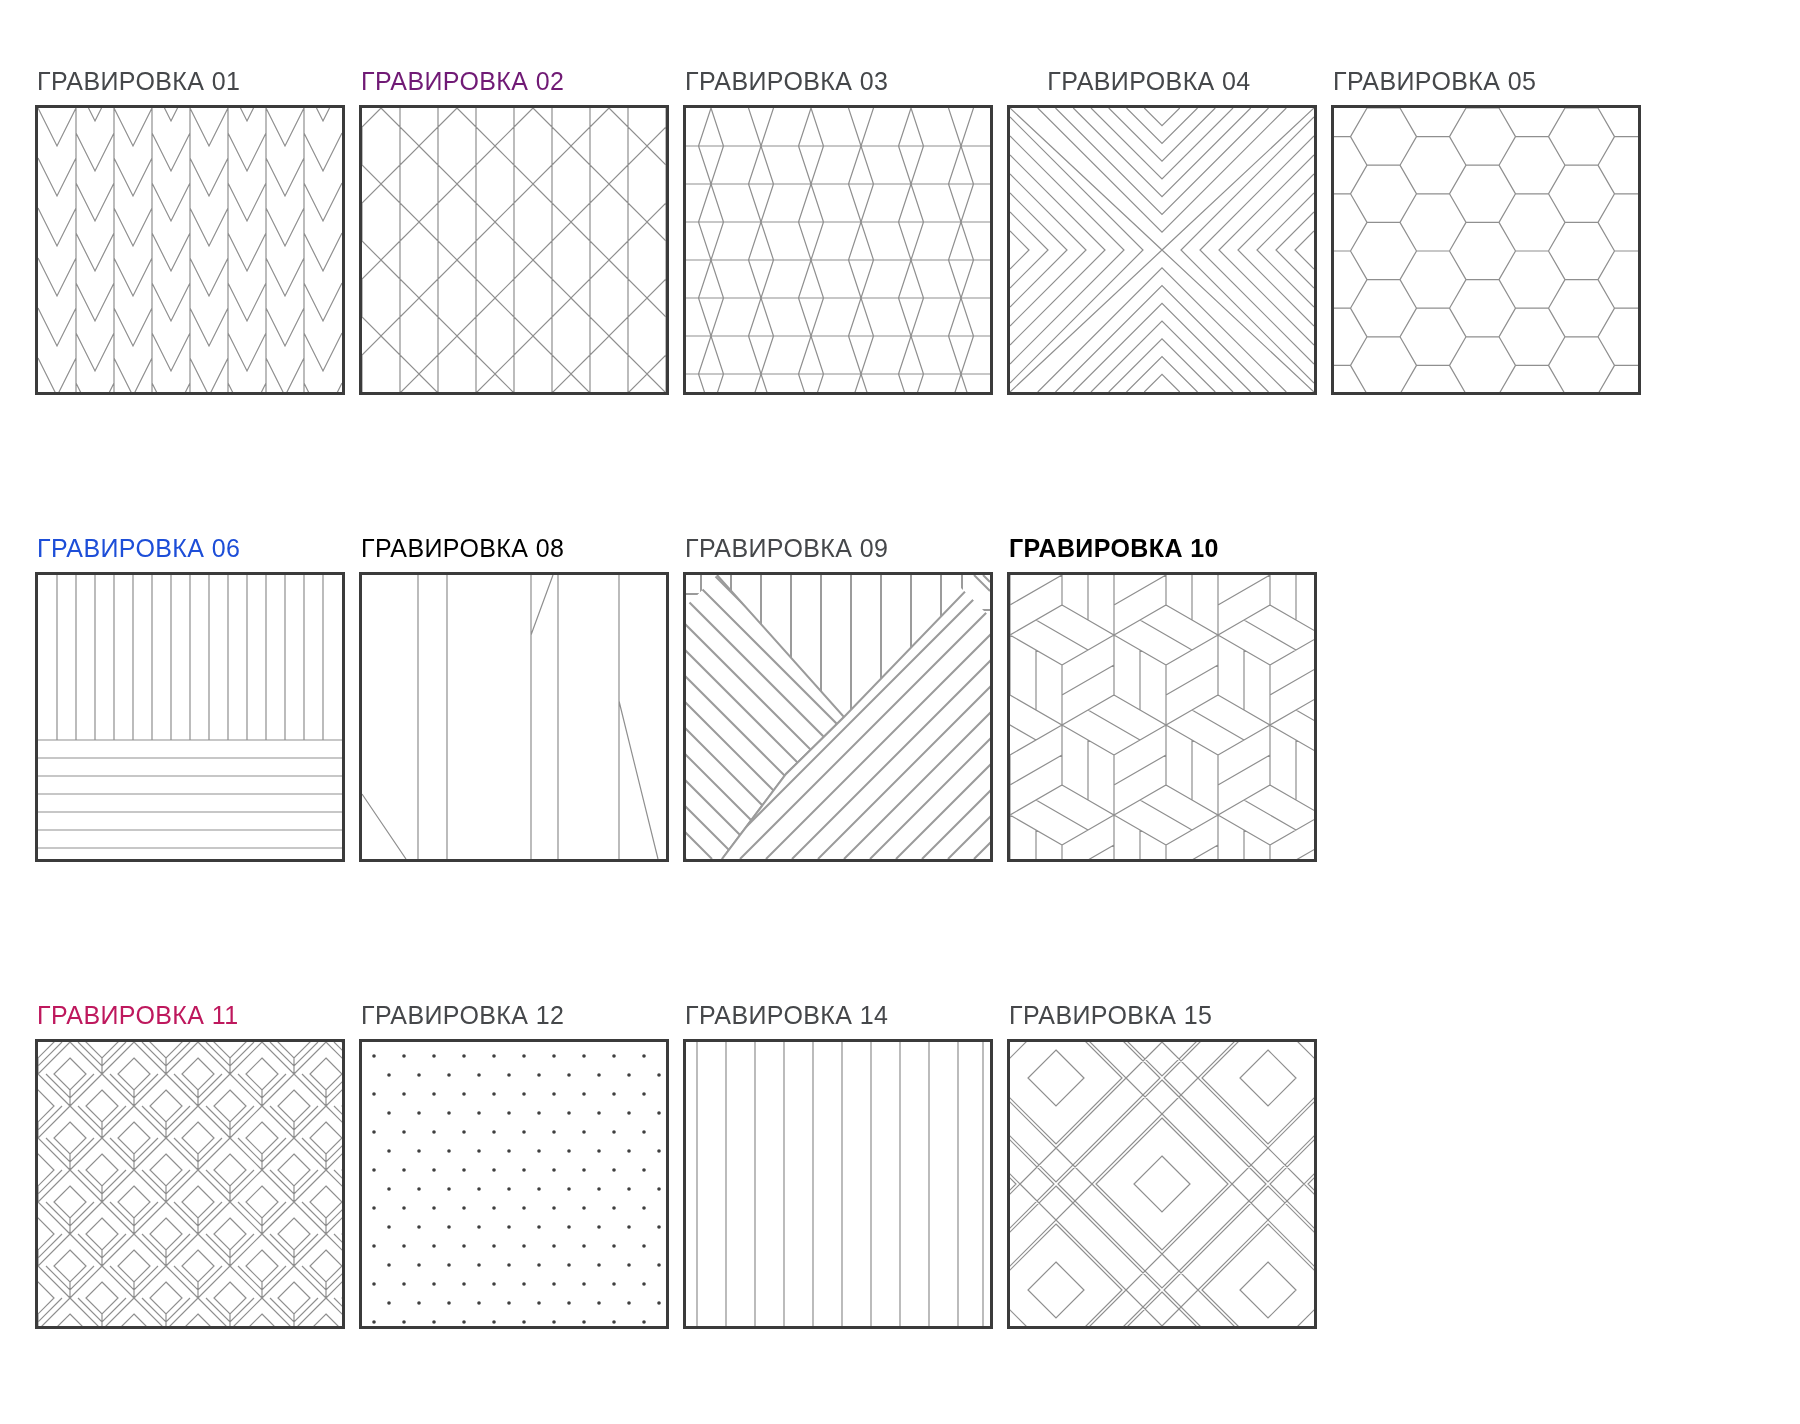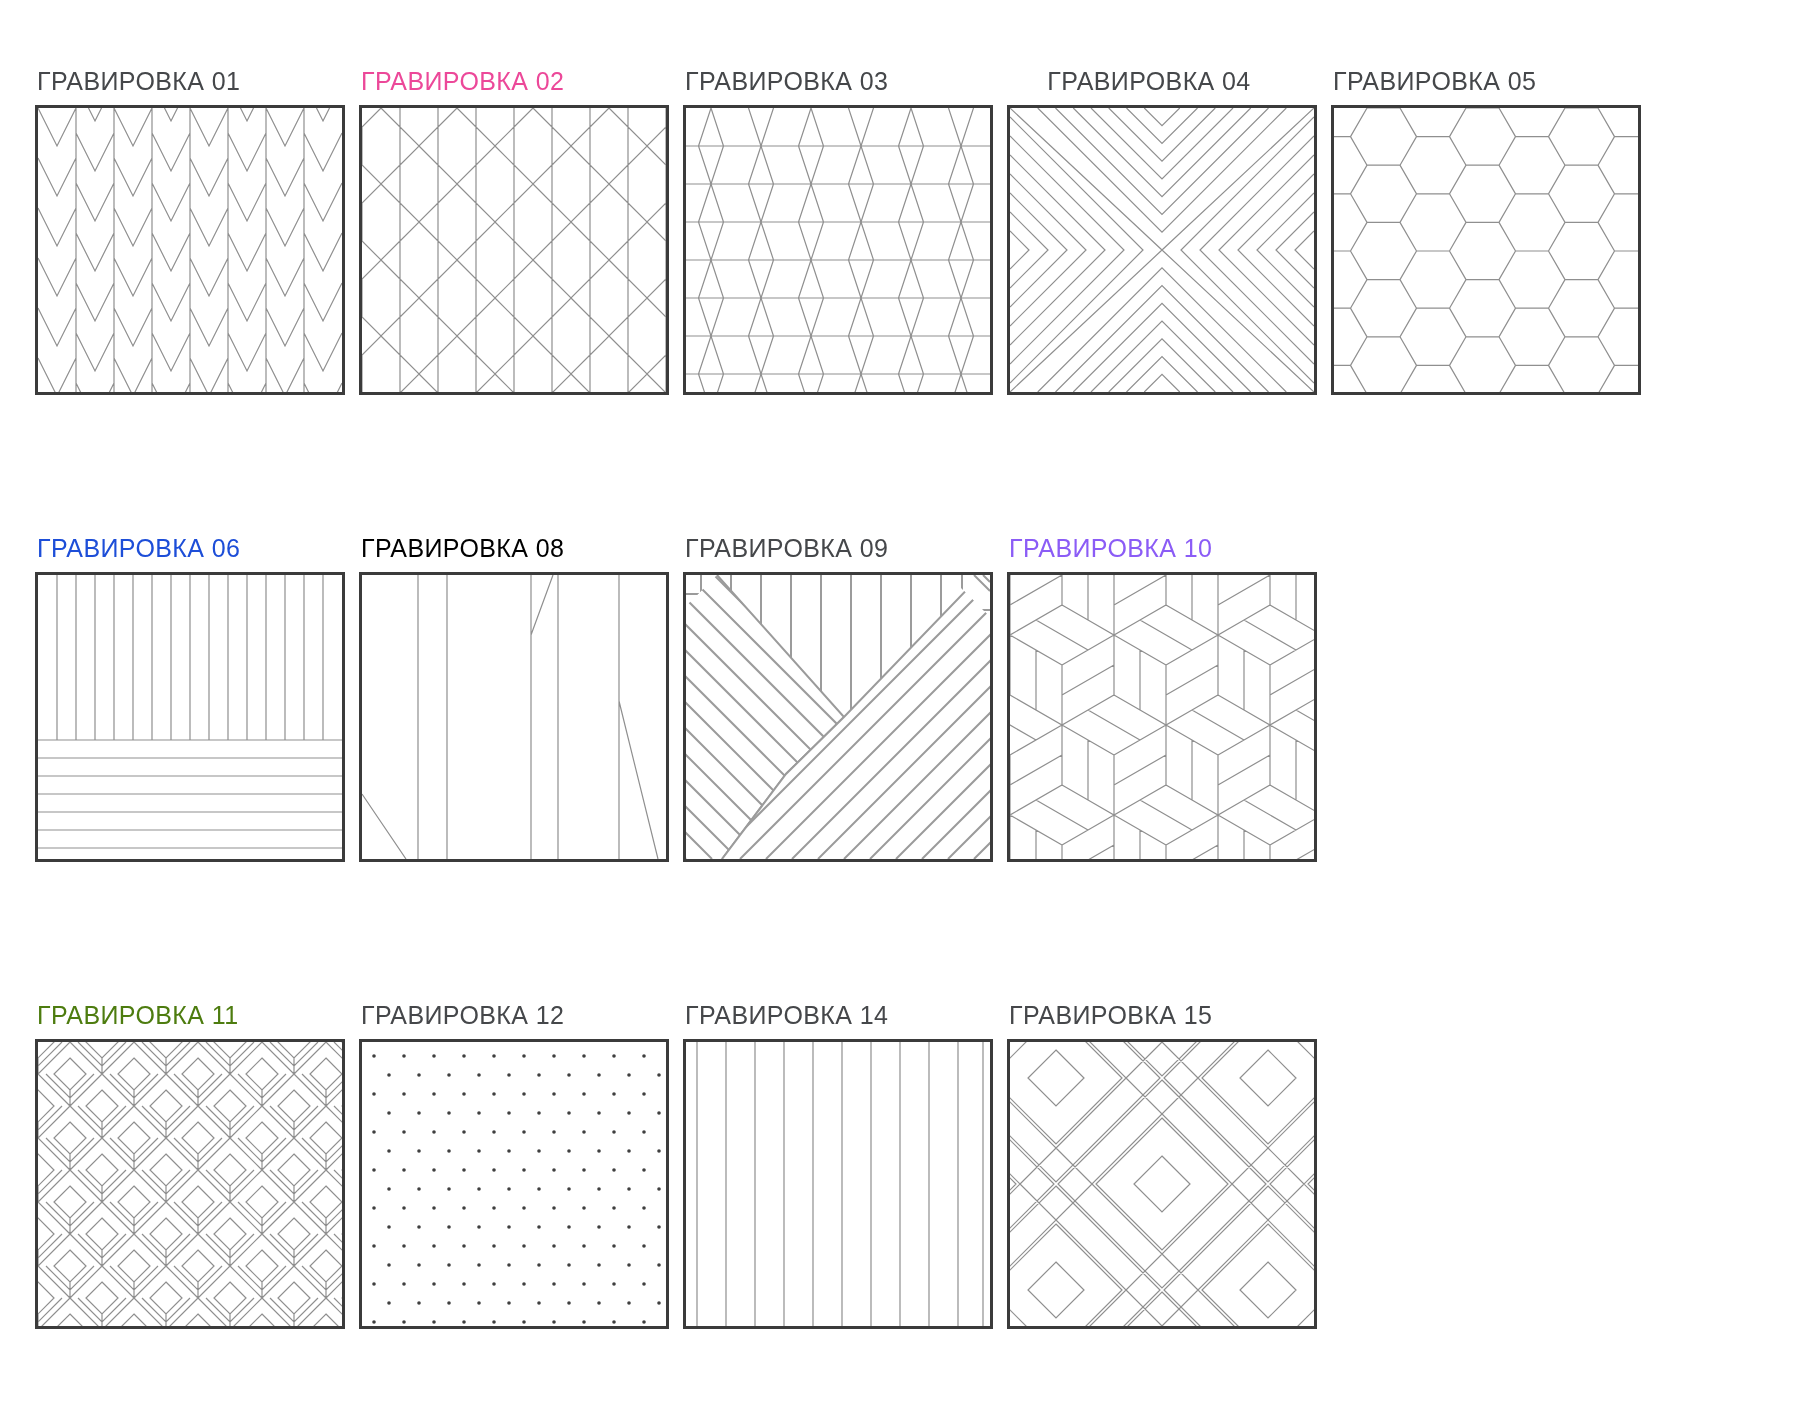--- a/index.html
+++ b/index.html
@@ -18,21 +18,21 @@
     <div class="row">
       <div class="cell">
         <div class="label" style="color: rgb(69, 71, 74);">ГРАВИРОВКА 01</div>
         <div class="box" style="border-color: rgb(59, 59, 59);">
           <svg width="304" height="284" viewBox="0 0 304 284" fill="none">
             <path d="M38 0V284M76 0V284M114 0V284M152 0V284M190 0V284M228 0V284M266 0V284M0 -50L19 -12L38 -50M0 0L19 38L38 0M0 50L19 88L38 50M0 100L19 138L38 100M0 150L19 188L38 150M0 200L19 238L38 200M0 250L19 288L38 250M0 300L19 338L38 300M38 -25L57 13L76 -25M38 25L57 63L76 25M38 75L57 113L76 75M38 125L57 163L76 125M38 175L57 213L76 175M38 225L57 263L76 225M38 275L57 313L76 275M38 325L57 363L76 325M76 -50L95 -12L114 -50M76 0L95 38L114 0M76 50L95 88L114 50M76 100L95 138L114 100M76 150L95 188L114 150M76 200L95 238L114 200M76 250L95 288L114 250M76 300L95 338L114 300M114 -25L133 13L152 -25M114 25L133 63L152 25M114 75L133 113L152 75M114 125L133 163L152 125M114 175L133 213L152 175M114 225L133 263L152 225M114 275L133 313L152 275M114 325L133 363L152 325M152 -50L171 -12L190 -50M152 0L171 38L190 0M152 50L171 88L190 50M152 100L171 138L190 100M152 150L171 188L190 150M152 200L171 238L190 200M152 250L171 288L190 250M152 300L171 338L190 300M190 -25L209 13L228 -25M190 25L209 63L228 25M190 75L209 113L228 75M190 125L209 163L228 125M190 175L209 213L228 175M190 225L209 263L228 225M190 275L209 313L228 275M190 325L209 363L228 325M228 -50L247 -12L266 -50M228 0L247 38L266 0M228 50L247 88L266 50M228 100L247 138L266 100M228 150L247 188L266 150M228 200L247 238L266 200M228 250L247 288L266 250M228 300L247 338L266 300M266 -25L285 13L304 -25M266 25L285 63L304 25M266 75L285 113L304 75M266 125L285 163L304 125M266 175L285 213L304 175M266 225L285 263L304 225M266 275L285 313L304 275M266 325L285 363L304 325" stroke="#8f8f8f" stroke-width="1.2" fill="none"></path>
           </svg>
         </div>
       </div>
       <div class="cell">
-        <div class="label" style="color: #ec4899;">ГРАВИРОВКА 02</div>
+        <div class="label" style="color: #701a75;">ГРАВИРОВКА 02</div>
         <div class="box" style="border-color: rgb(59, 59, 59);">
           <svg width="304" height="284" viewBox="0 0 304 284" fill="none">
             <path d="M19 -76L38 -57V-19L19 0L0 -19V-57ZM19 0L38 19V57L19 76L0 57V19ZM19 76L38 95V133L19 152L0 133V95ZM19 152L38 171V209L19 228L0 209V171ZM19 228L38 247V285L19 304L0 285V247ZM57 -38L76 -19V19L57 38L38 19V-19ZM57 38L76 57V95L57 114L38 95V57ZM57 114L76 133V171L57 190L38 171V133ZM57 190L76 209V247L57 266L38 247V209ZM57 266L76 285V323L57 342L38 323V285ZM95 -76L114 -57V-19L95 0L76 -19V-57ZM95 0L114 19V57L95 76L76 57V19ZM95 76L114 95V133L95 152L76 133V95ZM95 152L114 171V209L95 228L76 209V171ZM95 228L114 247V285L95 304L76 285V247ZM133 -38L152 -19V19L133 38L114 19V-19ZM133 38L152 57V95L133 114L114 95V57ZM133 114L152 133V171L133 190L114 171V133ZM133 190L152 209V247L133 266L114 247V209ZM133 266L152 285V323L133 342L114 323V285ZM171 -76L190 -57V-19L171 0L152 -19V-57ZM171 0L190 19V57L171 76L152 57V19ZM171 76L190 95V133L171 152L152 133V95ZM171 152L190 171V209L171 228L152 209V171ZM171 228L190 247V285L171 304L152 285V247ZM209 -38L228 -19V19L209 38L190 19V-19ZM209 38L228 57V95L209 114L190 95V57ZM209 114L228 133V171L209 190L190 171V133ZM209 190L228 209V247L209 266L190 247V209ZM209 266L228 285V323L209 342L190 323V285ZM247 -76L266 -57V-19L247 0L228 -19V-57ZM247 0L266 19V57L247 76L228 57V19ZM247 76L266 95V133L247 152L228 133V95ZM247 152L266 171V209L247 228L228 209V171ZM247 228L266 247V285L247 304L228 285V247ZM285 -38L304 -19V19L285 38L266 19V-19ZM285 38L304 57V95L285 114L266 95V57ZM285 114L304 133V171L285 190L266 171V133ZM285 190L304 209V247L285 266L266 247V209ZM285 266L304 285V323L285 342L266 323V285ZM323 -76L342 -57V-19L323 0L304 -19V-57ZM323 0L342 19V57L323 76L304 57V19ZM323 76L342 95V133L323 152L304 133V95ZM323 152L342 171V209L323 228L304 209V171ZM323 228L342 247V285L323 304L304 285V247Z" stroke="#8f8f8f" stroke-width="1.2" fill="none"></path>
           </svg>
         </div>
       </div>
       <div class="cell">
         <div class="label" style="color: rgb(69, 71, 74);">ГРАВИРОВКА 03</div>
         <div class="box" style="border-color: rgb(59, 59, 59);">
           <svg width="304" height="284" viewBox="0 0 304 284" fill="none">
@@ -99,31 +99,31 @@
             </g>
     <path d="M295 0L158 142L100 199L36 284" stroke="#9b9b9b" stroke-width="2" fill="none"></path>
     <g clip-path="url(#cp-tr)">
               <polygon points="262,0 304,0 304,42" fill="#ffffff"></polygon>
       <path d="M276 0V35M276 35H304M288 0L304 16M297 0L304 7" stroke="#9b9b9b" stroke-width="2" fill="none"></path>
             </g>
           </svg>
         </div>
       </div>
       <div class="cell">
-        <div class="label" style="color: #8b5cf6;">ГРАВИРОВКА 10</div>
+        <div class="label" style="color: #000000; font-weight: bold;">ГРАВИРОВКА 10</div>
         <div class="box" style="border-color: rgb(59, 59, 59);">
           <svg width="304" height="284" viewBox="0 0 304 284" fill="none">
             <path d="M-52 -150L0 -120V-60L-52 -30L-104 -60V-120ZM-52 -90L0 -120M-52 -90L-52 -30M-52 -90L-104 -120M0 -90L-52 -60M-78 -45L-78 -105M-78 -135L-26 -105M52 -150L104 -120V-60L52 -30L0 -60V-120ZM52 -90L104 -120M52 -90L52 -30M52 -90L0 -120M104 -90L52 -60M26 -45L26 -105M26 -135L78 -105M156 -150L208 -120V-60L156 -30L104 -60V-120ZM156 -90L208 -120M156 -90L156 -30M156 -90L104 -120M208 -90L156 -60M130 -45L130 -105M130 -135L182 -105M260 -150L312 -120V-60L260 -30L208 -60V-120ZM260 -90L312 -120M260 -90L260 -30M260 -90L208 -120M312 -90L260 -60M234 -45L234 -105M234 -135L286 -105M364 -150L416 -120V-60L364 -30L312 -60V-120ZM364 -90L416 -120M364 -90L364 -30M364 -90L312 -120M416 -90L364 -60M338 -45L338 -105M338 -135L390 -105M468 -150L520 -120V-60L468 -30L416 -60V-120ZM468 -90L520 -120M468 -90L468 -30M468 -90L416 -120M520 -90L468 -60M442 -45L442 -105M442 -135L494 -105M-104 -60L-52 -30V30L-104 60L-156 30V-30ZM-104 0L-52 -30M-104 0L-104 60M-104 0L-156 -30M-52 0L-104 30M-130 45L-130 -15M-130 -45L-78 -15M0 -60L52 -30V30L0 60L-52 30V-30ZM0 0L52 -30M0 0L0 60M0 0L-52 -30M52 0L0 30M-26 45L-26 -15M-26 -45L26 -15M104 -60L156 -30V30L104 60L52 30V-30ZM104 0L156 -30M104 0L104 60M104 0L52 -30M156 0L104 30M78 45L78 -15M78 -45L130 -15M208 -60L260 -30V30L208 60L156 30V-30ZM208 0L260 -30M208 0L208 60M208 0L156 -30M260 0L208 30M182 45L182 -15M182 -45L234 -15M312 -60L364 -30V30L312 60L260 30V-30ZM312 0L364 -30M312 0L312 60M312 0L260 -30M364 0L312 30M286 45L286 -15M286 -45L338 -15M416 -60L468 -30V30L416 60L364 30V-30ZM416 0L468 -30M416 0L416 60M416 0L364 -30M468 0L416 30M390 45L390 -15M390 -45L442 -15M-52 30L0 60V120L-52 150L-104 120V60ZM-52 90L0 60M-52 90L-52 150M-52 90L-104 60M0 90L-52 120M-78 135L-78 75M-78 45L-26 75M52 30L104 60V120L52 150L0 120V60ZM52 90L104 60M52 90L52 150M52 90L0 60M104 90L52 120M26 135L26 75M26 45L78 75M156 30L208 60V120L156 150L104 120V60ZM156 90L208 60M156 90L156 150M156 90L104 60M208 90L156 120M130 135L130 75M130 45L182 75M260 30L312 60V120L260 150L208 120V60ZM260 90L312 60M260 90L260 150M260 90L208 60M312 90L260 120M234 135L234 75M234 45L286 75M364 30L416 60V120L364 150L312 120V60ZM364 90L416 60M364 90L364 150M364 90L312 60M416 90L364 120M338 135L338 75M338 45L390 75M468 30L520 60V120L468 150L416 120V60ZM468 90L520 60M468 90L468 150M468 90L416 60M520 90L468 120M442 135L442 75M442 45L494 75M-104 120L-52 150V210L-104 240L-156 210V150ZM-104 180L-52 150M-104 180L-104 240M-104 180L-156 150M-52 180L-104 210M-130 225L-130 165M-130 135L-78 165M0 120L52 150V210L0 240L-52 210V150ZM0 180L52 150M0 180L0 240M0 180L-52 150M52 180L0 210M-26 225L-26 165M-26 135L26 165M104 120L156 150V210L104 240L52 210V150ZM104 180L156 150M104 180L104 240M104 180L52 150M156 180L104 210M78 225L78 165M78 135L130 165M208 120L260 150V210L208 240L156 210V150ZM208 180L260 150M208 180L208 240M208 180L156 150M260 180L208 210M182 225L182 165M182 135L234 165M312 120L364 150V210L312 240L260 210V150ZM312 180L364 150M312 180L312 240M312 180L260 150M364 180L312 210M286 225L286 165M286 135L338 165M416 120L468 150V210L416 240L364 210V150ZM416 180L468 150M416 180L416 240M416 180L364 150M468 180L416 210M390 225L390 165M390 135L442 165M-52 210L0 240V300L-52 330L-104 300V240ZM-52 270L0 240M-52 270L-52 330M-52 270L-104 240M0 270L-52 300M-78 315L-78 255M-78 225L-26 255M52 210L104 240V300L52 330L0 300V240ZM52 270L104 240M52 270L52 330M52 270L0 240M104 270L52 300M26 315L26 255M26 225L78 255M156 210L208 240V300L156 330L104 300V240ZM156 270L208 240M156 270L156 330M156 270L104 240M208 270L156 300M130 315L130 255M130 225L182 255M260 210L312 240V300L260 330L208 300V240ZM260 270L312 240M260 270L260 330M260 270L208 240M312 270L260 300M234 315L234 255M234 225L286 255M364 210L416 240V300L364 330L312 300V240ZM364 270L416 240M364 270L364 330M364 270L312 240M416 270L364 300M338 315L338 255M338 225L390 255M468 210L520 240V300L468 330L416 300V240ZM468 270L520 240M468 270L468 330M468 270L416 240M520 270L468 300M442 315L442 255M442 225L494 255M-104 300L-52 330V390L-104 420L-156 390V330ZM-104 360L-52 330M-104 360L-104 420M-104 360L-156 330M-52 360L-104 390M-130 405L-130 345M-130 315L-78 345M0 300L52 330V390L0 420L-52 390V330ZM0 360L52 330M0 360L0 420M0 360L-52 330M52 360L0 390M-26 405L-26 345M-26 315L26 345M104 300L156 330V390L104 420L52 390V330ZM104 360L156 330M104 360L104 420M104 360L52 330M156 360L104 390M78 405L78 345M78 315L130 345M208 300L260 330V390L208 420L156 390V330ZM208 360L260 330M208 360L208 420M208 360L156 330M260 360L208 390M182 405L182 345M182 315L234 345M312 300L364 330V390L312 420L260 390V330ZM312 360L364 330M312 360L312 420M312 360L260 330M364 360L312 390M286 405L286 345M286 315L338 345M416 300L468 330V390L416 420L364 390V330ZM416 360L468 330M416 360L416 420M416 360L364 330M468 360L416 390M390 405L390 345M390 315L442 345" stroke="#8f8f8f" stroke-width="1.2" fill="none"></path>
           </svg>
         </div>
       </div>
     </div>
     <div class="row">
       <div class="cell">
-        <div class="label" style="color: #4d7c0f;">ГРАВИРОВКА 11</div>
+        <div class="label" style="color: #be185d;">ГРАВИРОВКА 11</div>
         <div class="box" style="border-color: rgb(59, 59, 59);">
           <svg width="304" height="284" viewBox="0 0 304 284" fill="none">
             <path d="M0 -32L32 0L0 32L-32 0ZM0 -16L16 0L0 16L-16 0ZM-24 0L0 24L24 0M0 16V32M0 32L32 64L0 96L-32 64ZM0 48L16 64L0 80L-16 64ZM-24 64L0 88L24 64M0 80V96M0 96L32 128L0 160L-32 128ZM0 112L16 128L0 144L-16 128ZM-24 128L0 152L24 128M0 144V160M0 160L32 192L0 224L-32 192ZM0 176L16 192L0 208L-16 192ZM-24 192L0 216L24 192M0 208V224M0 224L32 256L0 288L-32 256ZM0 240L16 256L0 272L-16 256ZM-24 256L0 280L24 256M0 272V288M32 0L64 32L32 64L0 32ZM32 16L48 32L32 48L16 32ZM8 32L32 56L56 32M32 48V64M32 64L64 96L32 128L0 96ZM32 80L48 96L32 112L16 96ZM8 96L32 120L56 96M32 112V128M32 128L64 160L32 192L0 160ZM32 144L48 160L32 176L16 160ZM8 160L32 184L56 160M32 176V192M32 192L64 224L32 256L0 224ZM32 208L48 224L32 240L16 224ZM8 224L32 248L56 224M32 240V256M32 256L64 288L32 320L0 288ZM32 272L48 288L32 304L16 288ZM8 288L32 312L56 288M32 304V320M64 -32L96 0L64 32L32 0ZM64 -16L80 0L64 16L48 0ZM40 0L64 24L88 0M64 16V32M64 32L96 64L64 96L32 64ZM64 48L80 64L64 80L48 64ZM40 64L64 88L88 64M64 80V96M64 96L96 128L64 160L32 128ZM64 112L80 128L64 144L48 128ZM40 128L64 152L88 128M64 144V160M64 160L96 192L64 224L32 192ZM64 176L80 192L64 208L48 192ZM40 192L64 216L88 192M64 208V224M64 224L96 256L64 288L32 256ZM64 240L80 256L64 272L48 256ZM40 256L64 280L88 256M64 272V288M96 0L128 32L96 64L64 32ZM96 16L112 32L96 48L80 32ZM72 32L96 56L120 32M96 48V64M96 64L128 96L96 128L64 96ZM96 80L112 96L96 112L80 96ZM72 96L96 120L120 96M96 112V128M96 128L128 160L96 192L64 160ZM96 144L112 160L96 176L80 160ZM72 160L96 184L120 160M96 176V192M96 192L128 224L96 256L64 224ZM96 208L112 224L96 240L80 224ZM72 224L96 248L120 224M96 240V256M96 256L128 288L96 320L64 288ZM96 272L112 288L96 304L80 288ZM72 288L96 312L120 288M96 304V320M128 -32L160 0L128 32L96 0ZM128 -16L144 0L128 16L112 0ZM104 0L128 24L152 0M128 16V32M128 32L160 64L128 96L96 64ZM128 48L144 64L128 80L112 64ZM104 64L128 88L152 64M128 80V96M128 96L160 128L128 160L96 128ZM128 112L144 128L128 144L112 128ZM104 128L128 152L152 128M128 144V160M128 160L160 192L128 224L96 192ZM128 176L144 192L128 208L112 192ZM104 192L128 216L152 192M128 208V224M128 224L160 256L128 288L96 256ZM128 240L144 256L128 272L112 256ZM104 256L128 280L152 256M128 272V288M160 0L192 32L160 64L128 32ZM160 16L176 32L160 48L144 32ZM136 32L160 56L184 32M160 48V64M160 64L192 96L160 128L128 96ZM160 80L176 96L160 112L144 96ZM136 96L160 120L184 96M160 112V128M160 128L192 160L160 192L128 160ZM160 144L176 160L160 176L144 160ZM136 160L160 184L184 160M160 176V192M160 192L192 224L160 256L128 224ZM160 208L176 224L160 240L144 224ZM136 224L160 248L184 224M160 240V256M160 256L192 288L160 320L128 288ZM160 272L176 288L160 304L144 288ZM136 288L160 312L184 288M160 304V320M192 -32L224 0L192 32L160 0ZM192 -16L208 0L192 16L176 0ZM168 0L192 24L216 0M192 16V32M192 32L224 64L192 96L160 64ZM192 48L208 64L192 80L176 64ZM168 64L192 88L216 64M192 80V96M192 96L224 128L192 160L160 128ZM192 112L208 128L192 144L176 128ZM168 128L192 152L216 128M192 144V160M192 160L224 192L192 224L160 192ZM192 176L208 192L192 208L176 192ZM168 192L192 216L216 192M192 208V224M192 224L224 256L192 288L160 256ZM192 240L208 256L192 272L176 256ZM168 256L192 280L216 256M192 272V288M224 0L256 32L224 64L192 32ZM224 16L240 32L224 48L208 32ZM200 32L224 56L248 32M224 48V64M224 64L256 96L224 128L192 96ZM224 80L240 96L224 112L208 96ZM200 96L224 120L248 96M224 112V128M224 128L256 160L224 192L192 160ZM224 144L240 160L224 176L208 160ZM200 160L224 184L248 160M224 176V192M224 192L256 224L224 256L192 224ZM224 208L240 224L224 240L208 224ZM200 224L224 248L248 224M224 240V256M224 256L256 288L224 320L192 288ZM224 272L240 288L224 304L208 288ZM200 288L224 312L248 288M224 304V320M256 -32L288 0L256 32L224 0ZM256 -16L272 0L256 16L240 0ZM232 0L256 24L280 0M256 16V32M256 32L288 64L256 96L224 64ZM256 48L272 64L256 80L240 64ZM232 64L256 88L280 64M256 80V96M256 96L288 128L256 160L224 128ZM256 112L272 128L256 144L240 128ZM232 128L256 152L280 128M256 144V160M256 160L288 192L256 224L224 192ZM256 176L272 192L256 208L240 192ZM232 192L256 216L280 192M256 208V224M256 224L288 256L256 288L224 256ZM256 240L272 256L256 272L240 256ZM232 256L256 280L280 256M256 272V288M288 0L320 32L288 64L256 32ZM288 16L304 32L288 48L272 32ZM264 32L288 56L312 32M288 48V64M288 64L320 96L288 128L256 96ZM288 80L304 96L288 112L272 96ZM264 96L288 120L312 96M288 112V128M288 128L320 160L288 192L256 160ZM288 144L304 160L288 176L272 160ZM264 160L288 184L312 160M288 176V192M288 192L320 224L288 256L256 224ZM288 208L304 224L288 240L272 224ZM264 224L288 248L312 224M288 240V256M288 256L320 288L288 320L256 288ZM288 272L304 288L288 304L272 288ZM264 288L288 312L312 288M288 304V320M320 -32L352 0L320 32L288 0ZM320 -16L336 0L320 16L304 0ZM296 0L320 24L344 0M320 16V32M320 32L352 64L320 96L288 64ZM320 48L336 64L320 80L304 64ZM296 64L320 88L344 64M320 80V96M320 96L352 128L320 160L288 128ZM320 112L336 128L320 144L304 128ZM296 128L320 152L344 128M320 144V160M320 160L352 192L320 224L288 192ZM320 176L336 192L320 208L304 192ZM296 192L320 216L344 192M320 208V224M320 224L352 256L320 288L288 256ZM320 240L336 256L320 272L304 256ZM296 256L320 280L344 256M320 272V288" stroke="#8f8f8f" stroke-width="1.2" fill="none"></path>
           </svg>
         </div>
       </div>
       <div class="cell">
         <div class="label" style="color: rgb(69, 71, 74);">ГРАВИРОВКА 12</div>
         <div class="box" style="border-color: rgb(59, 59, 59);">
           <svg width="304" height="284" viewBox="0 0 304 284" fill="none">

